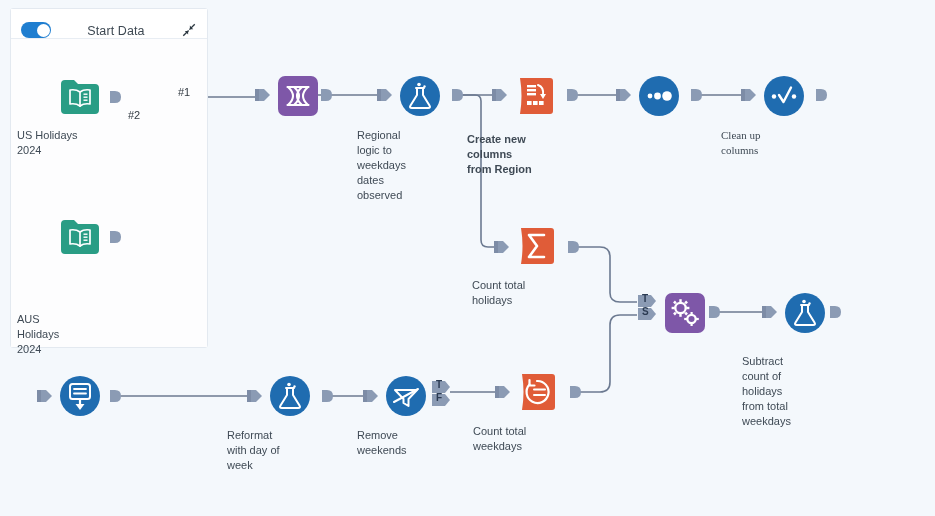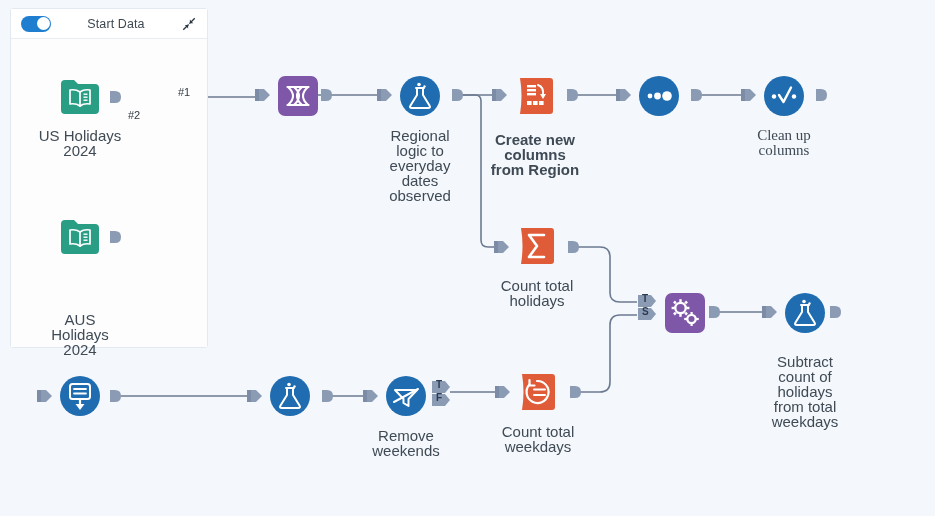--- a/index.html
+++ b/index.html
@@ -31,21 +31,21 @@
   }
   .container-header {
     position: absolute;
     box-sizing: border-box;
     left: 0; top: 0;
     width: 100%;
     height: 30px;
     background: #ffffff;
     border-bottom: 1px solid #e8edf3;
     display: flex;
-    align-items: center;
+    align-items: flex-end;
     padding: 0 10px;
   }
   .container-body {
     position: absolute;
     left: 0; top: 30px; right: 0; bottom: 0;
     background: #fdfdfe;
   }
   .toggle {
     width: 30px;
     height: 16px;
@@ -85,22 +85,21 @@
     height: 46px;
     cursor: pointer;
   }
   .node .glyph {
     width: 46px;
     height: 46px;
     display: block;
   }
   .node-label {
     position: absolute;
-    text-align: center;
-    font-size: 15px;
+    font-size: 11px;
     line-height: 15px;
     color: #3f4a55;
     white-space: pre-line;
     pointer-events: none;
   }
   .edge-label {
     position: absolute;
     font-size: 11px;
     color: #333b43;
     pointer-events: none;
@@ -283,21 +282,21 @@
       <g fill="none" stroke="#ffffff" stroke-width="2" stroke-linejoin="round" stroke-linecap="round">
         <path d="M20,15 L20,22 L13.5,32.5 Q12,35 15,35 L31,35 Q34,35 32.5,32.5 L26,22 L26,15"></path>
         <path d="M19,15 L27,15"></path>
       </g>
       <circle cx="22" cy="11.5" r="1.8" fill="#ffffff"></circle>
       <circle cx="27.5" cy="13.5" r="1.2" fill="#ffffff"></circle>
     </svg>
   </div>
   <div class="node-label" style="left:357px; top:128px; width:126px;">Regional
 logic to
-everyday
+weekdays
 dates
 observed</div>
 
   <div class="node" style="left:512px; top:73px;">
     <svg class="glyph" viewBox="0 0 46 46">
       <path d="M8,5 L38,5 Q41,5 41,8 L41,38 Q41,41 38,41 L8,41 Q11,23 8,5 Z" fill="#e05c38"></path>
       <g fill="#ffffff">
         <rect x="15" y="12" width="9" height="2.4"></rect>
         <rect x="15" y="16" width="9" height="2.4"></rect>
         <rect x="15" y="20" width="9" height="2.4"></rect>
@@ -361,29 +360,32 @@
     <svg class="glyph" viewBox="0 0 46 46">
       <circle cx="23" cy="23" r="20" fill="#1f6cb0"></circle>
       <g fill="none" stroke="#ffffff" stroke-width="2" stroke-linejoin="round" stroke-linecap="round">
         <path d="M20,15 L20,22 L13.5,32.5 Q12,35 15,35 L31,35 Q34,35 32.5,32.5 L26,22 L26,15"></path>
         <path d="M19,15 L27,15"></path>
       </g>
       <circle cx="22" cy="11.5" r="1.8" fill="#ffffff"></circle>
       <circle cx="27.5" cy="13.5" r="1.2" fill="#ffffff"></circle>
     </svg>
   </div>
+  <div class="node-label" style="left:227px; top:428px; width:126px;">Reformat
+with day of
+week</div>
 
   <div class="node" style="left:383px; top:373px;">
     <svg class="glyph" viewBox="0 0 46 46">
       <circle cx="23" cy="23" r="20" fill="#1f6cb0"></circle>
       <path d="M12,17 L34,17 L25.5,26 L25.5,33 L20.5,30 L20.5,26 Z" fill="none" stroke="#ffffff" stroke-width="2" stroke-linejoin="round"></path>
       <path d="M11,29 L35,16" stroke="#ffffff" stroke-width="2" stroke-linecap="round"></path>
     </svg>
   </div>
-  <div class="node-label" style="left:343px; top:428px; width:126px;">Remove
+  <div class="node-label" style="left:357px; top:428px; width:126px;">Remove
 weekends</div>
 
   <div class="node" style="left:514px; top:369px;">
     <svg class="glyph" viewBox="0 0 46 46">
       <path d="M8,5 L38,5 Q41,5 41,8 L41,38 Q41,41 38,41 L8,41 Q11,23 8,5 Z" fill="#e05c38"></path>
       <path d="M23,12 A11,11 0 1,1 15.5,15.5" fill="none" stroke="#ffffff" stroke-width="2.2" stroke-linecap="round"></path>
       <path d="M15.5,11 L15.5,16.5 L20.5,16.5" fill="none" stroke="#ffffff" stroke-width="2.2" stroke-linecap="round" stroke-linejoin="round"></path>
       <g stroke="#ffffff" stroke-width="2" stroke-linecap="round">
         <path d="M20,20.5 L31,20.5"></path>
         <path d="M20,26 L31,26"></path>

